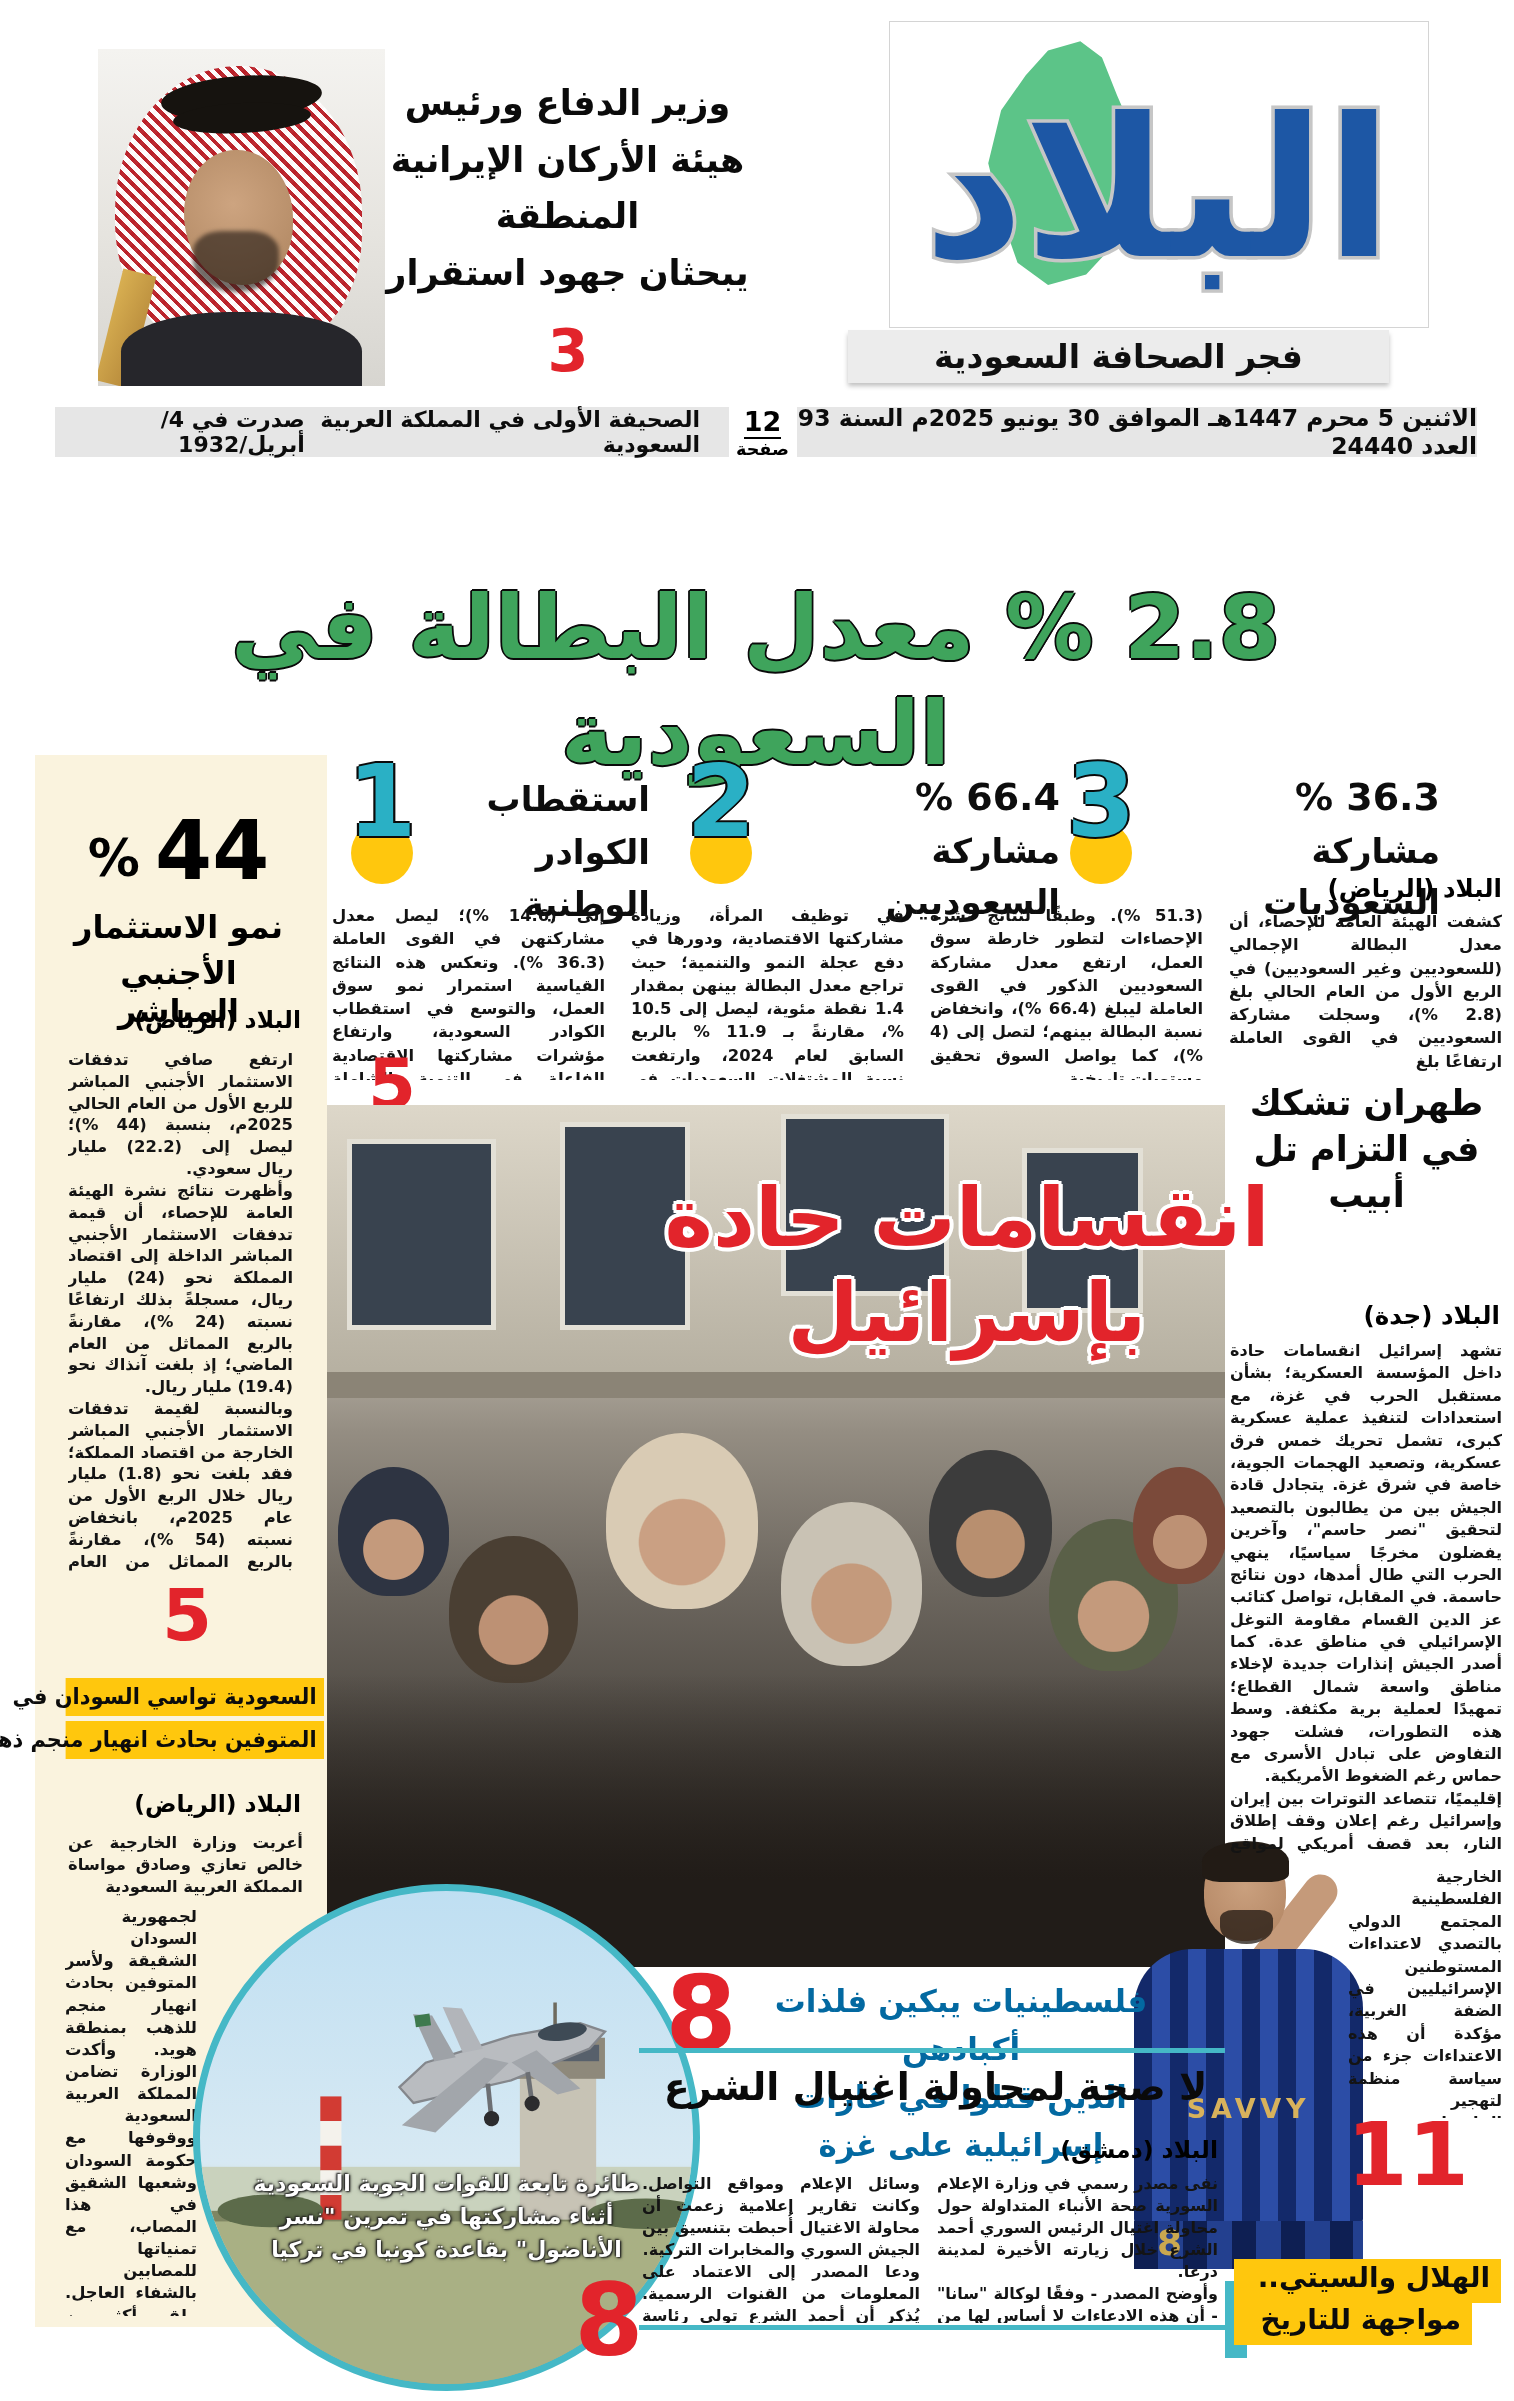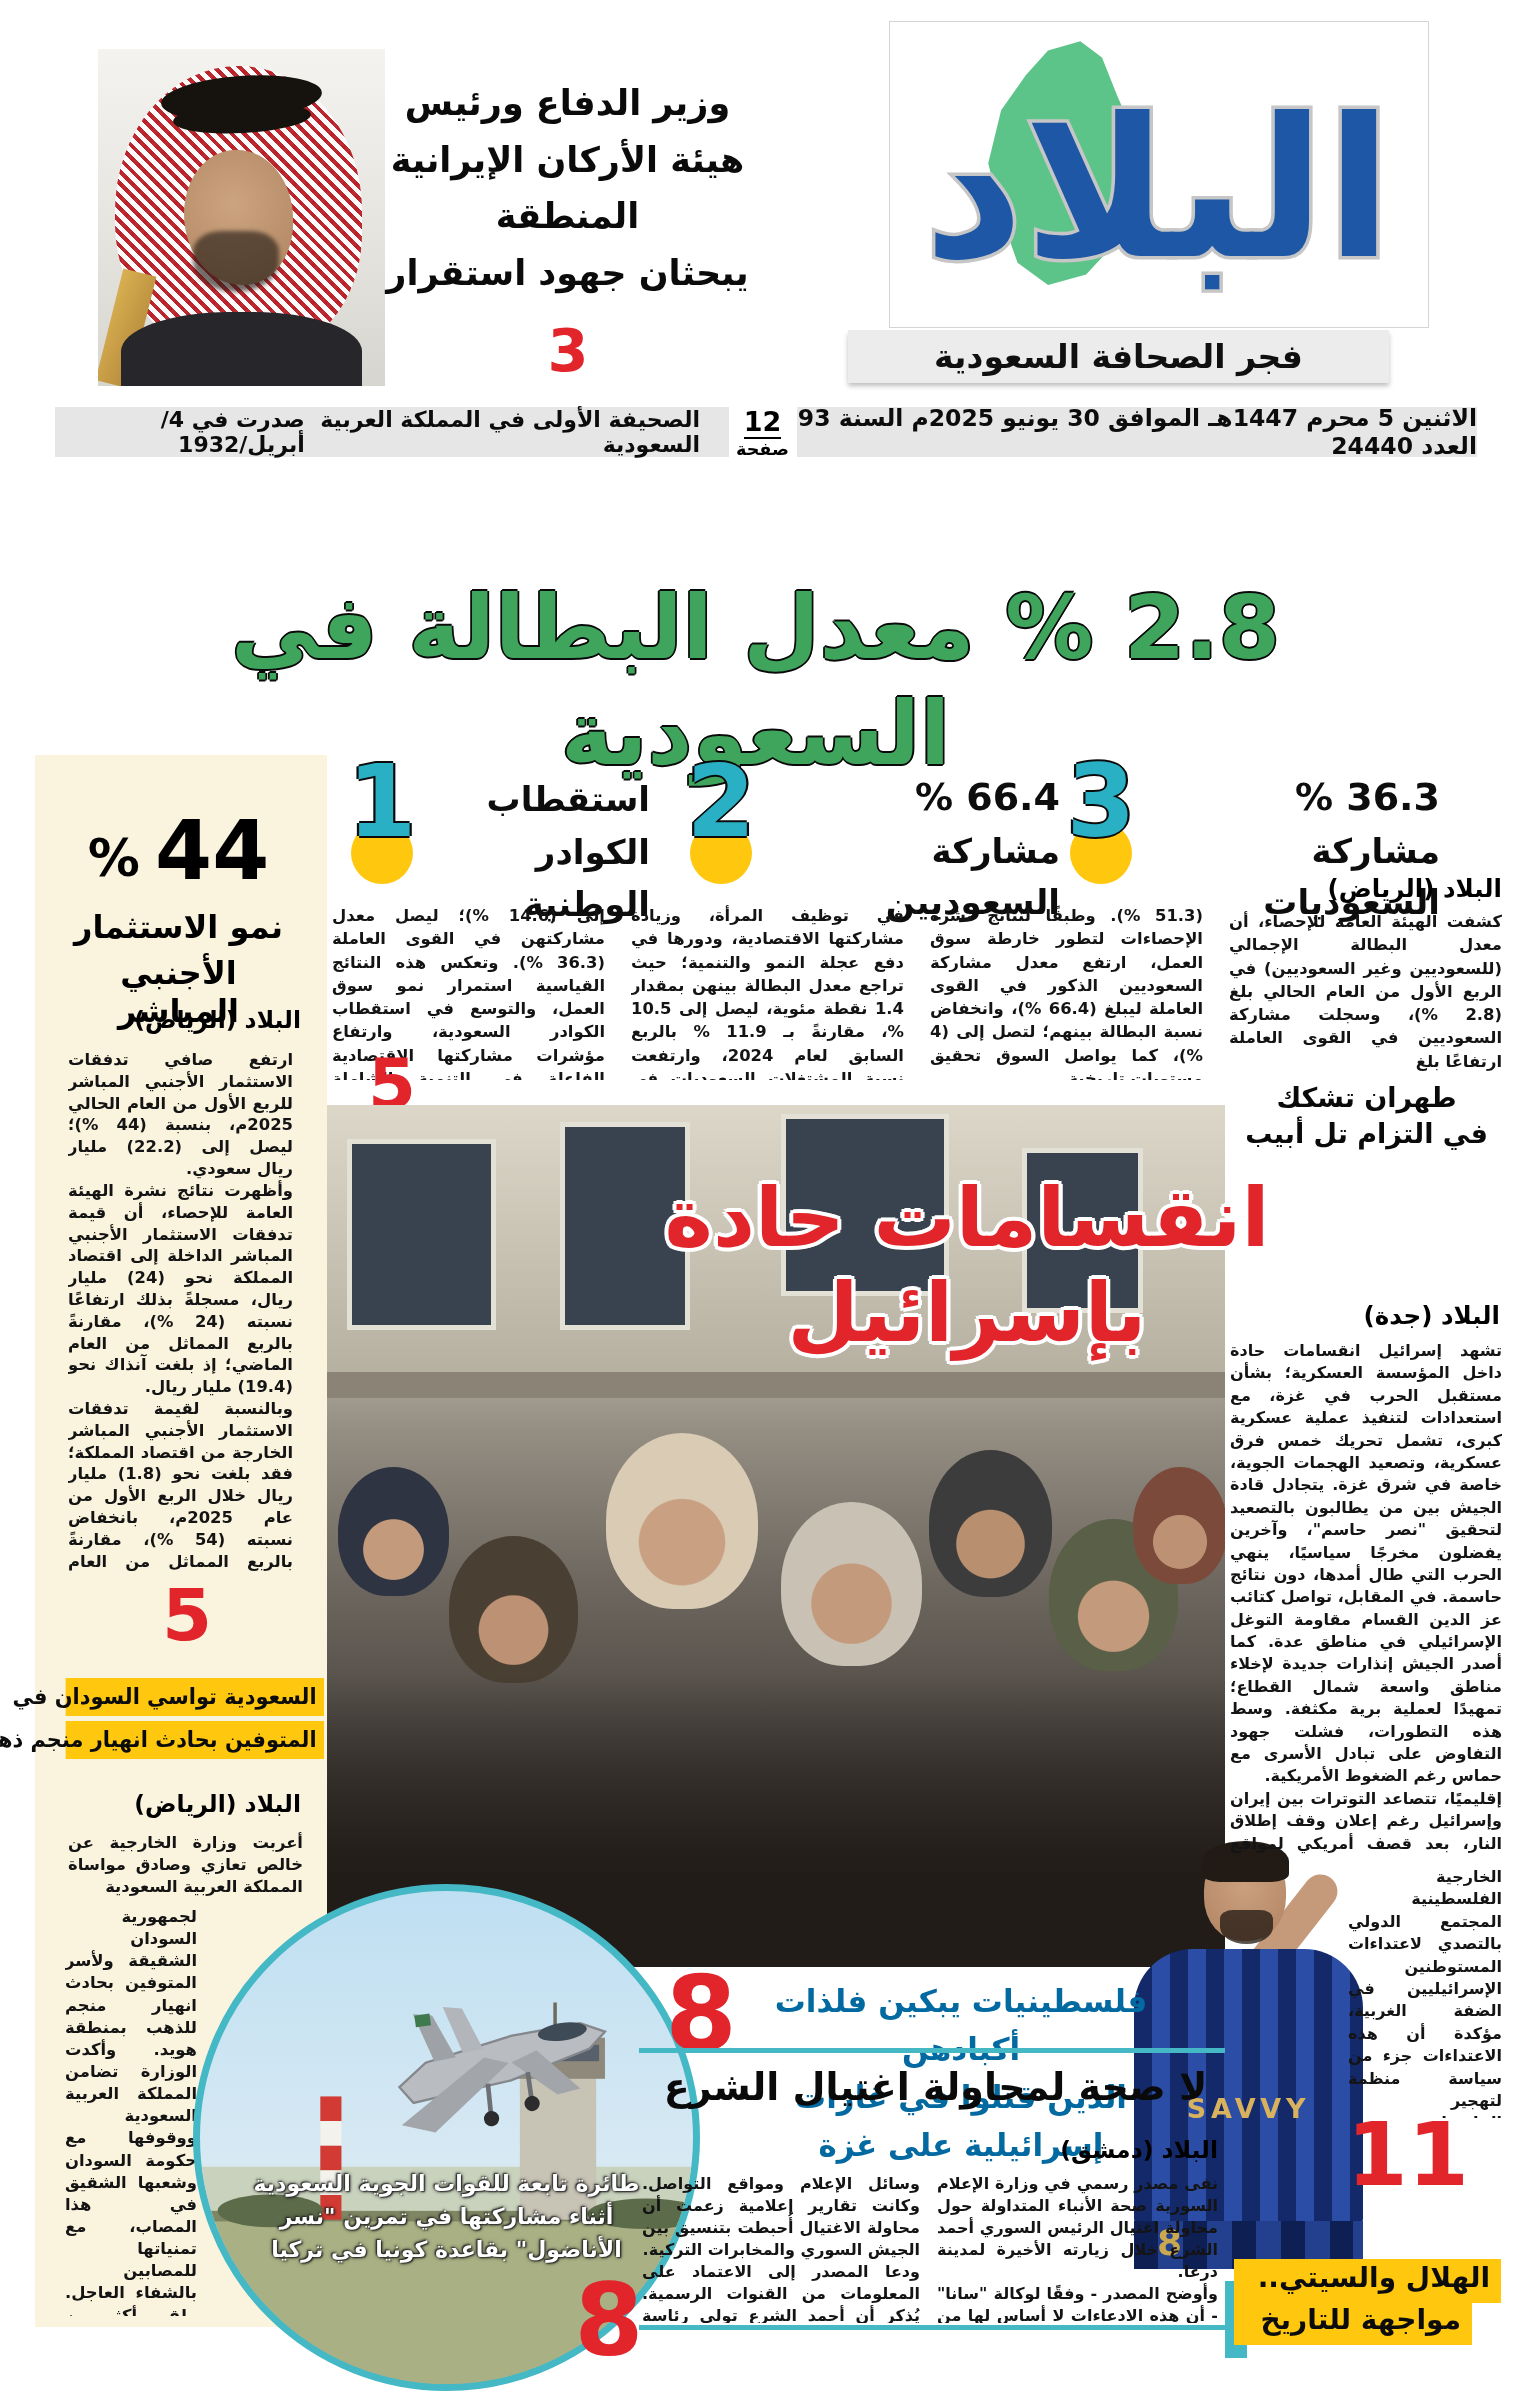--- a/index.html
+++ b/index.html
@@ -158,21 +158,21 @@
     <div class="hd" style="left:4%;top:42%;width:111px;height:129px;background:radial-gradient(circle at 50% 64%,#c49a7c 0 30%,rgba(0,0,0,0) 31%),#2e3442;"></div>
     <div class="hd" style="left:16%;top:50%;width:129px;height:147px;background:radial-gradient(circle at 50% 64%,#bd9174 0 30%,rgba(0,0,0,0) 31%),#4a3f33;"></div>
     <div class="hd" style="left:33%;top:38%;width:152px;height:176px;background:radial-gradient(circle at 50% 62%,#caa083 0 32%,rgba(0,0,0,0) 33%),#d9cbb4;"></div>
     <div class="hd" style="left:52%;top:46%;width:141px;height:164px;background:radial-gradient(circle at 50% 62%,#c49a7c 0 32%,rgba(0,0,0,0) 33%),#c9c2b4;"></div>
     <div class="hd" style="left:68%;top:40%;width:123px;height:147px;background:radial-gradient(circle at 50% 64%,#b88f6f 0 30%,rgba(0,0,0,0) 31%),#3c3c3c;"></div>
     <div class="hd" style="left:81%;top:48%;width:129px;height:152px;background:radial-gradient(circle at 50% 64%,#c49a7c 0 30%,rgba(0,0,0,0) 31%),#5a6048;"></div>
     <div class="hd" style="left:90%;top:42%;width:94px;height:117px;background:radial-gradient(circle at 50% 64%,#bd9174 0 30%,rgba(0,0,0,0) 31%),#7b4a3a;"></div>
     <div class="pc-bottom"></div>
   </div>
 
-  <div class="abs ctr" style="left:1231px;top:1080px;width:273px;font-size:27px;font-weight:bold;line-height:1.32;color:#0a0a0a;z-index:7;">
+  <div class="abs ctr" style="left:1231px;top:1080px;width:273px;font-size:35px;font-weight:bold;line-height:1.32;color:#0a0a0a;z-index:7;">
     <div>طهران تشكك</div>
     <div>في التزام تل أبيب</div>
   </div>
   <div class="abs ctr outl-white" style="left:493px;top:1170px;width:950px;font-size:82px;font-weight:bold;color:#e2242b;z-index:8;">انقسامات حادة بإسرائيل</div>
   <div class="abs dateline rgt" style="left:1231px;top:1301px;width:270px;font-size:24.6px;z-index:7;">البلاد (جدة)</div>
   <div class="abs body-txt just prl" style="left:1231px;top:1340px;width:272px;height:516px;font-size:16px;line-height:1.4;z-index:7;">تشهد إسرائيل انقسامات حادة داخل المؤسسة العسكرية؛ بشأن مستقبل الحرب في غزة، مع استعدادات لتنفيذ عملية عسكرية كبرى، تشمل تحريك خمس فرق عسكرية، وتصعيد الهجمات الجوية، خاصة في شرق غزة. يتجادل قادة الجيش بين من يطالبون بالتصعيد لتحقيق "نصر حاسم"، وآخرين يفضلون مخرجًا سياسيًا، ينهي الحرب التي طال أمدها، دون نتائج حاسمة. في المقابل، تواصل كتائب عز الدين القسام مقاومة التوغل الإسرائيلي في مناطق عدة. كما أصدر الجيش إنذارات جديدة لإخلاء مناطق واسعة شمال القطاع؛ تمهيدًا لعملية برية مكثفة. وسط هذه التطورات، فشلت جهود التفاوض على تبادل الأسرى مع حماس رغم الضغوط الأمريكية.
 إقليميًا، تتصاعد التوترات بين إيران وإسرائيل رغم إعلان وقف إطلاق النار، بعد قصف أمريكي لمواقع نووية إيرانية. طهران شككت في التزام إسرائيل بالاتفاق، وأكدت استعدادها للرد في حال تجدد العدوان. وتتهم إسرائيل إيران بمواصلة تطوير برنامجها النووي في الخفاء، وتدعو لتحرك دولي عاجل.
 في السياق الفلسطيني، طالبت وزارة</div>
   <div class="abs body-txt just" style="left:1349px;top:1866px;width:154px;height:252px;font-size:16px;line-height:1.4;z-index:7;">الخارجية الفلسطينية المجتمع الدولي بالتصدي لاعتداءات المستوطنين الإسرائيليين في الضفة الغربية، مؤكدة أن هذه الاعتداءات جزء من سياسة منظمة لتهجير الفلسطينيين بدعم من قوات الاحتلال.</div>
 

